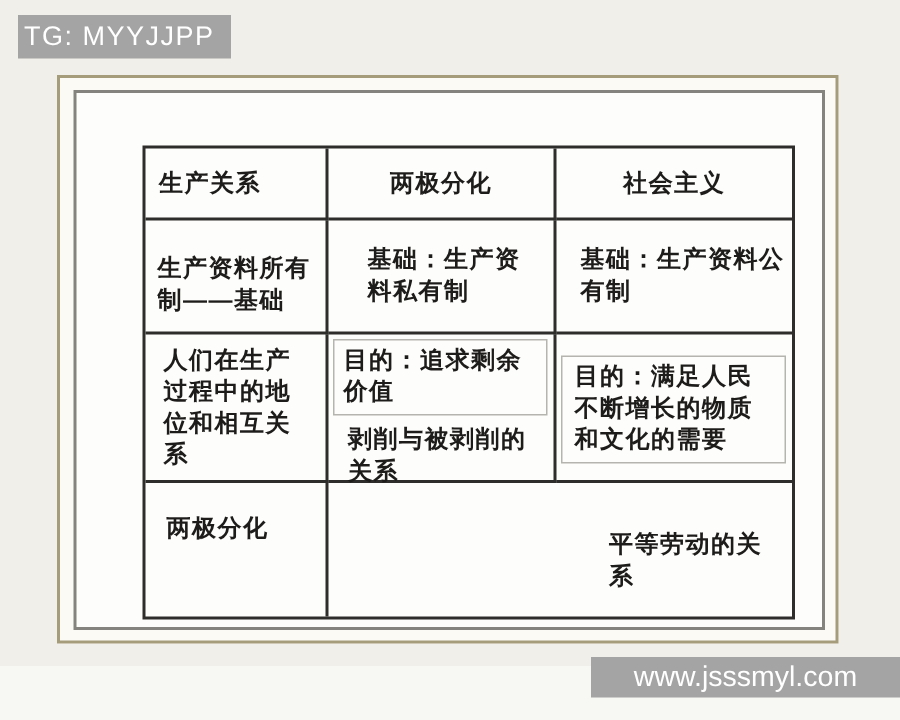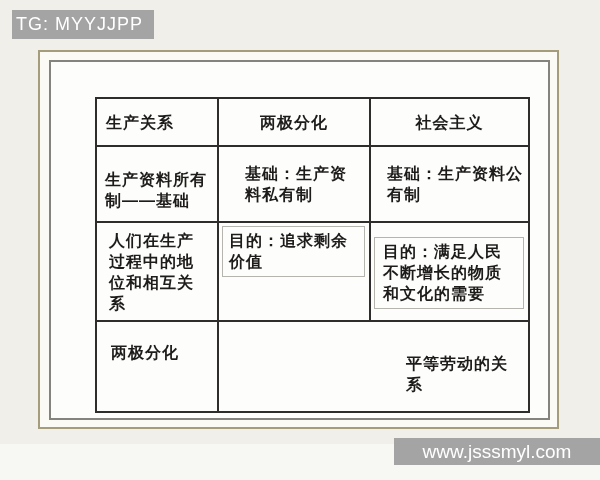--- a/index.html
+++ b/index.html
@@ -92,20 +92,21 @@
   <div class="cell vc hc">两极分化</div>
   <div class="cell vc hc lastcol">社会主义</div>
 
   <div class="cell vc r2c1">生产资料所有制——基础</div>
   <div class="cell vc r2c2">基础：生产资料私有制</div>
   <div class="cell vc r2c3 lastcol">基础：生产资料公有制</div>
 
   <div class="cell vc r3c1">人们在生产过程中的地位和相互关系</div>
   <div class="cell r3box r3c2">
     <div class="goal-box">目的：追求剩余价值</div>
+    <div class="relation">剥削与被剥削的关系</div>
   </div>
   <div class="cell r3box r3c3 lastcol">
     <div class="goal-box">目的：满足人民不断增长的物质和文化的需要</div>
     <div class="relation">平等劳动的关系</div>
   </div>
 
   <div class="cell r4 r4c2 lastrow">两极分化</div>
 </div>
 
 <div class="badge site">

